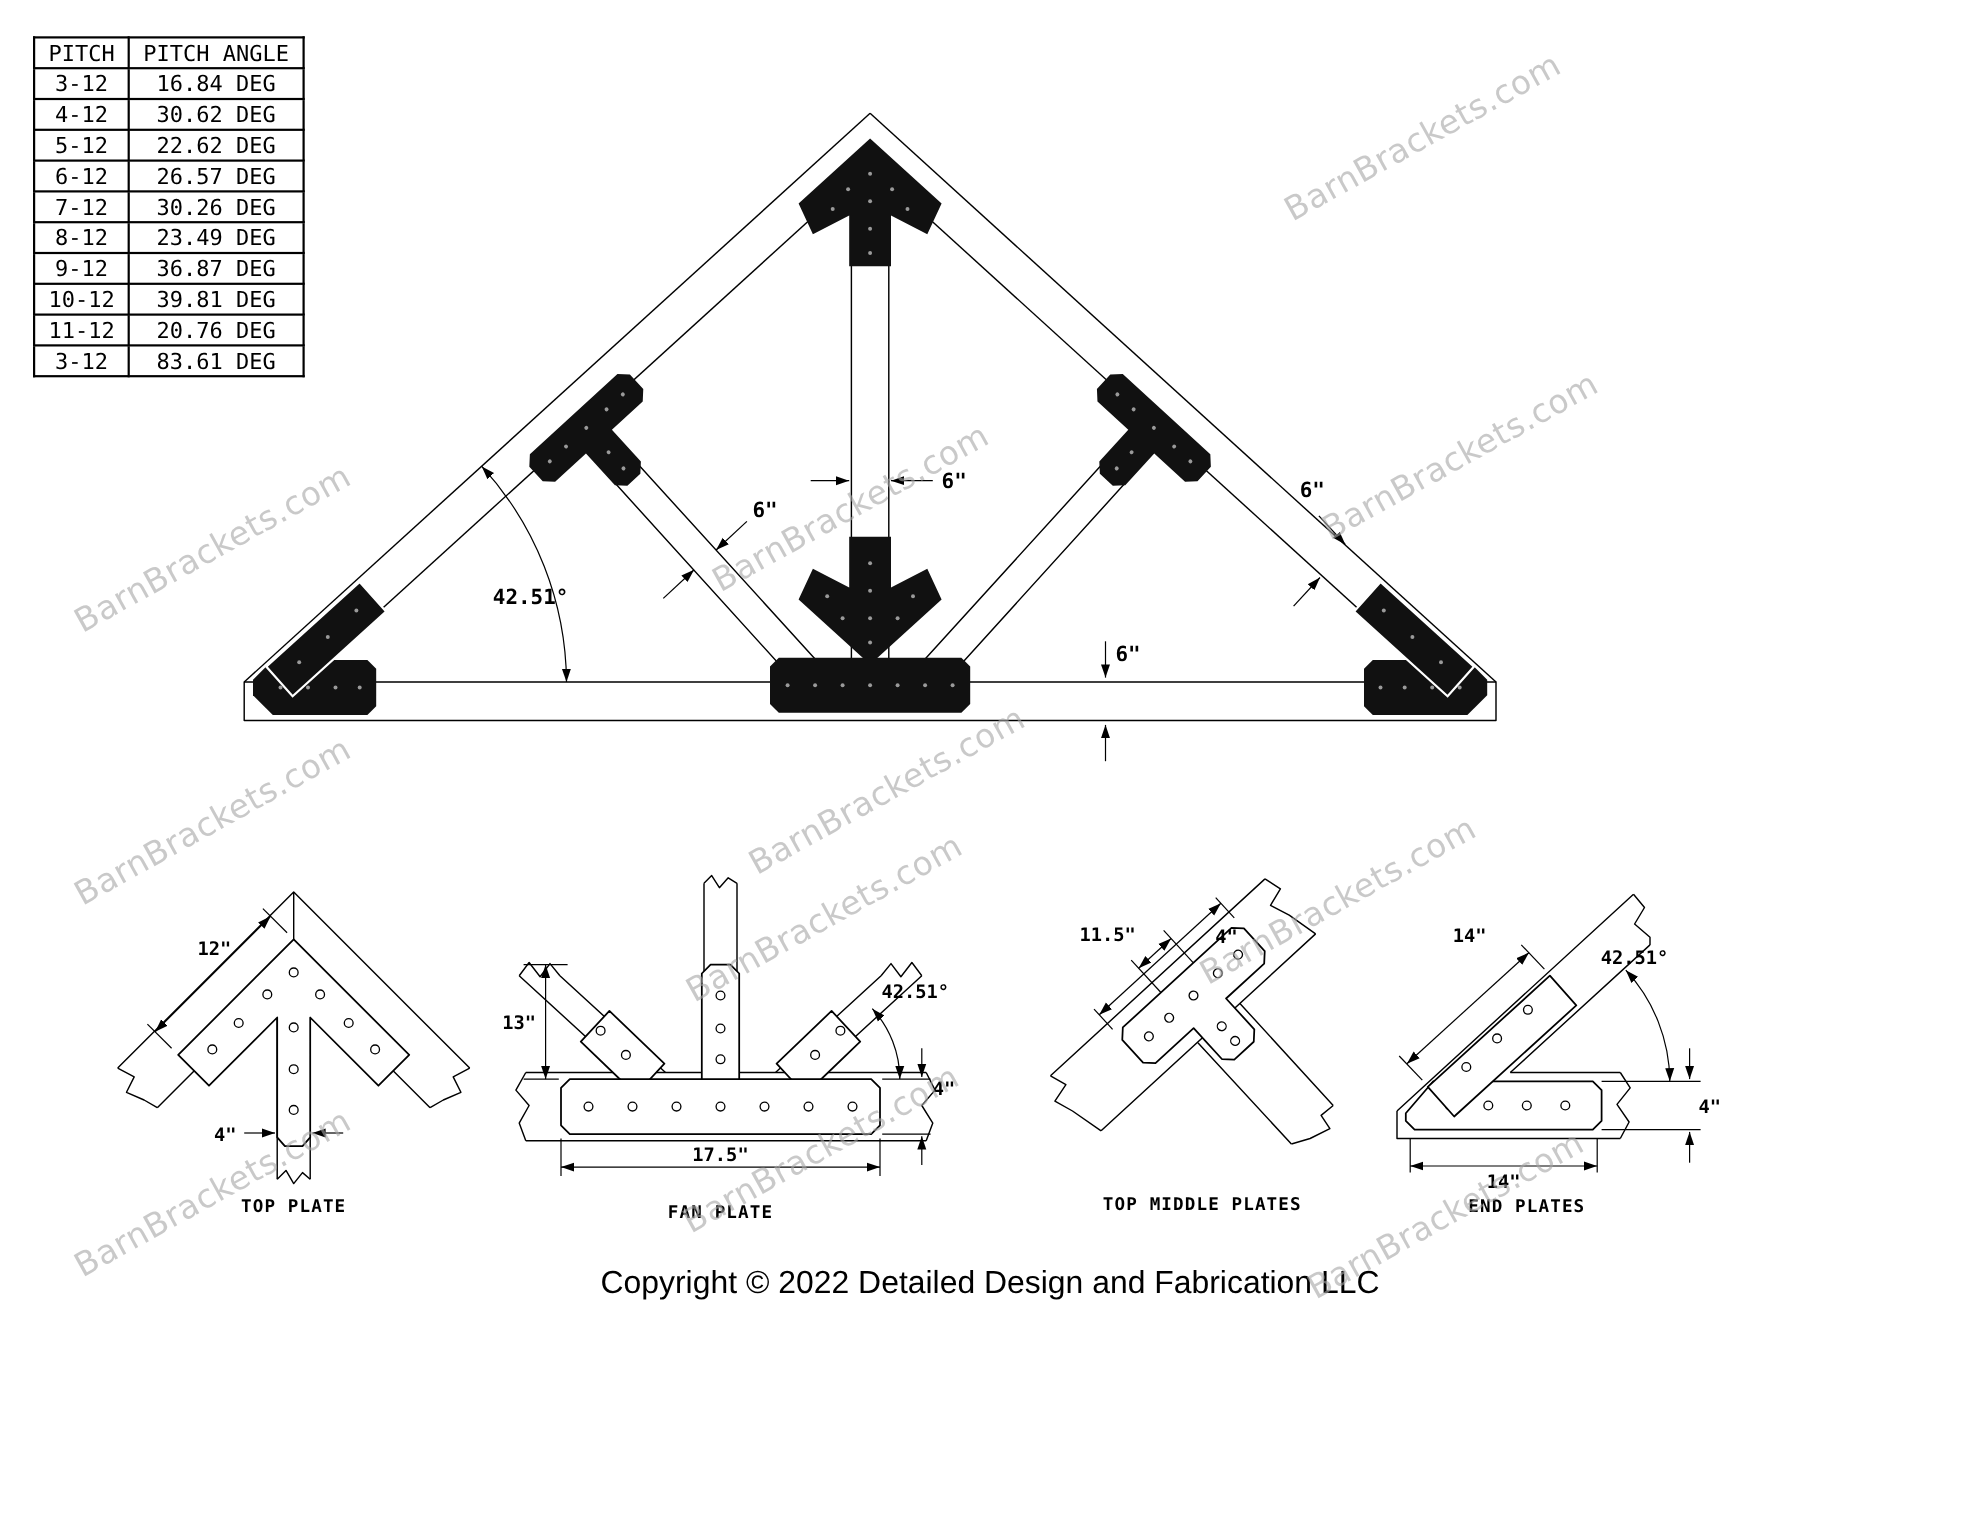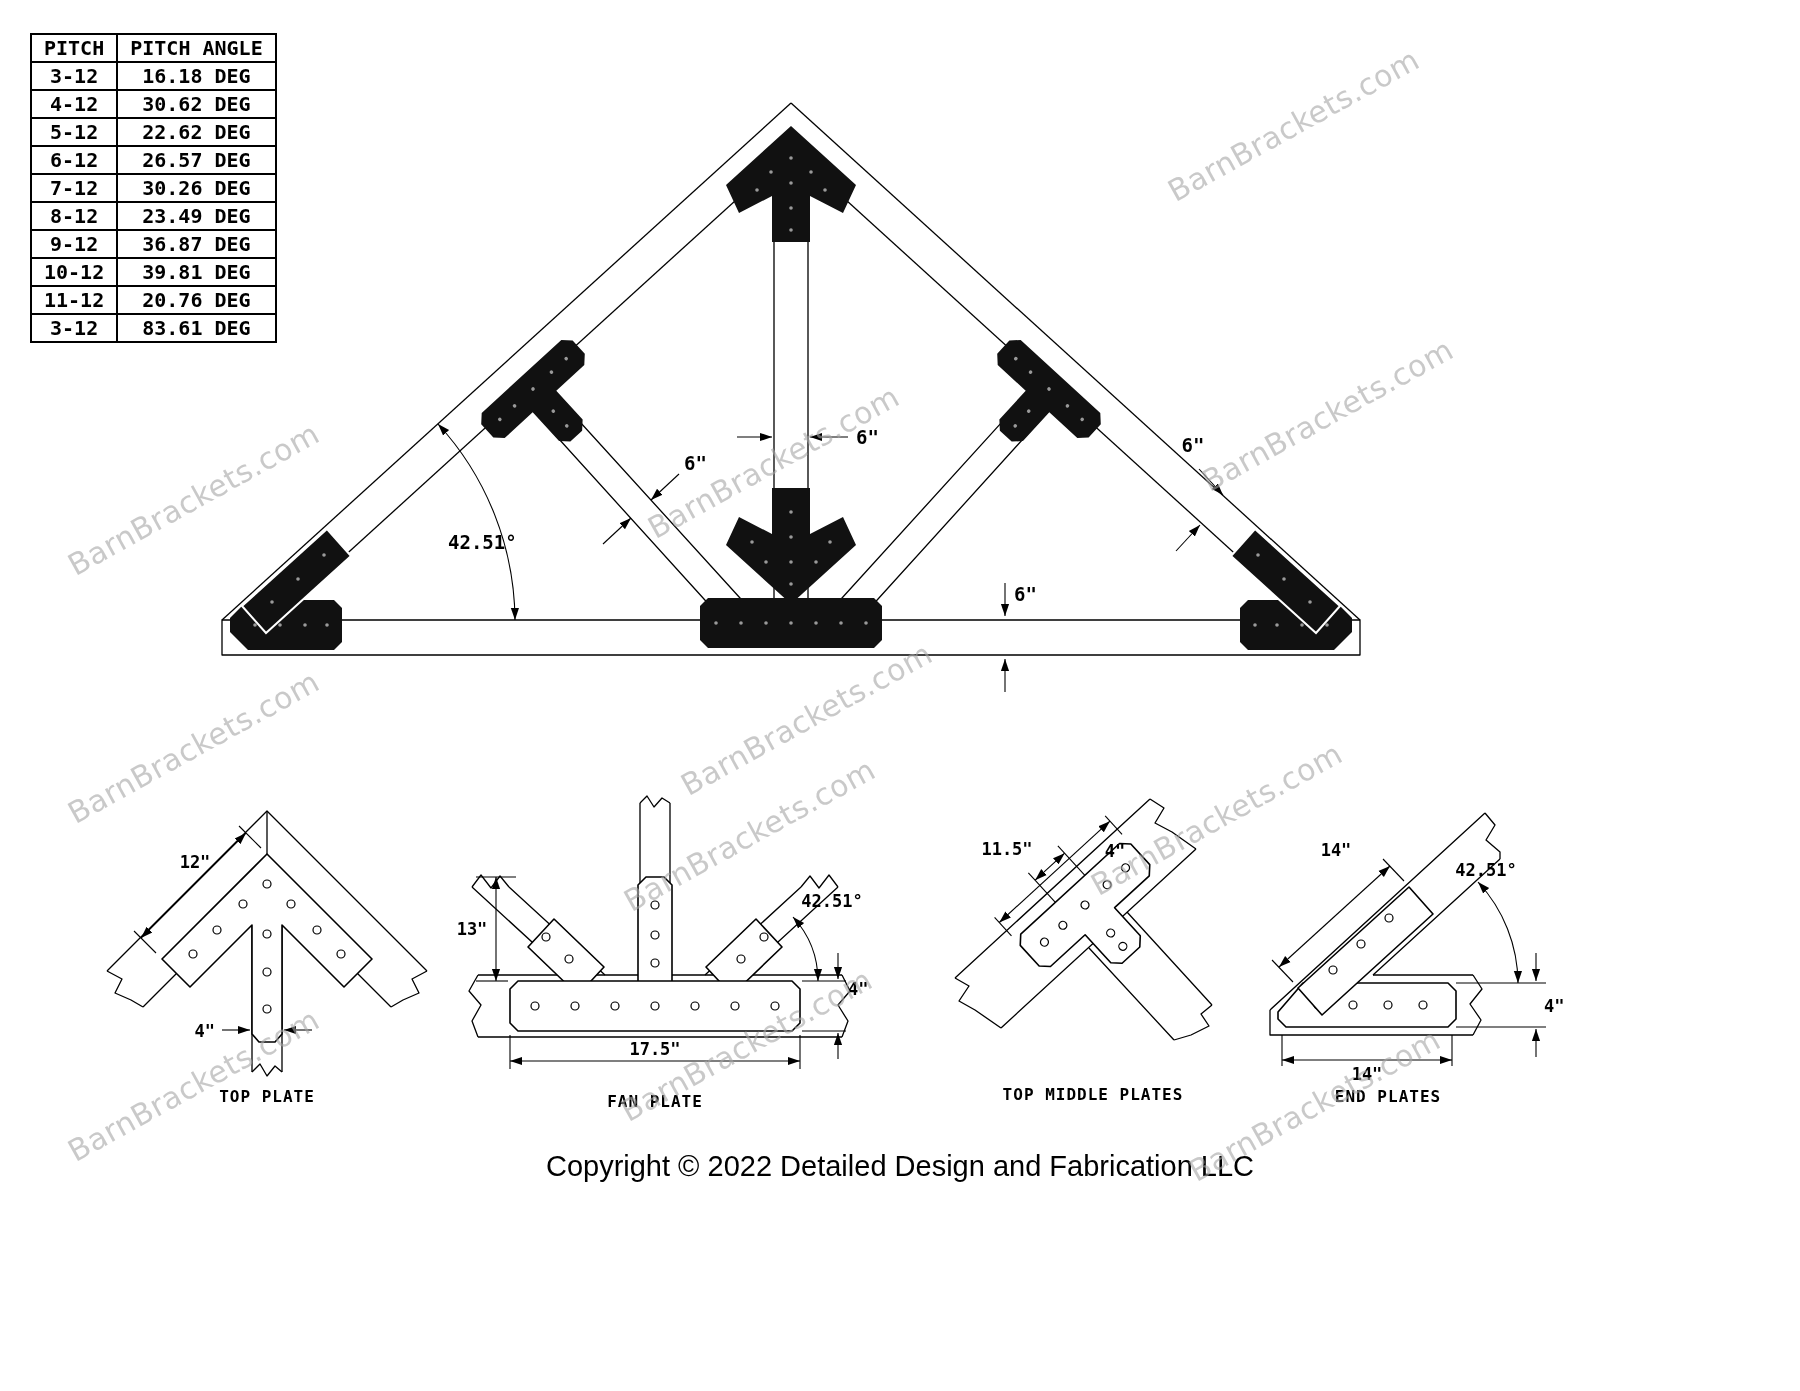--- a/index.html
+++ b/index.html
@@ -1,20 +1,20 @@
 <!DOCTYPE html>
 <html><head>
 <meta charset="utf-8">
 <style>
   *{margin:0;padding:0;box-sizing:border-box}
   html,body{background:#fff}
   body{width:1800px;height:1391px;position:relative;font-family:"DejaVu Sans Mono",monospace;overflow:hidden}
   .canvas{position:absolute;inset:0;background:#fff}
   .pitch-table{position:absolute;left:30px;top:33px;border-collapse:collapse;z-index:3;background:#fff}
-  .pitch-table th,.pitch-table td{border:2px solid #000;font-weight:bold;color:#000;text-align:center;
+  .pitch-table th,.pitch-table td{border:2px solid #000;font-weight:normal;color:#000;text-align:center;
     padding:0 12px;font-size:20px;line-height:26px;font-family:"DejaVu Sans Mono",monospace;white-space:nowrap}
   svg{position:absolute;z-index:2;overflow:visible}
   svg text{font-family:"DejaVu Sans Mono",monospace;fill:#000;font-weight:bold}
   .dim{font-size:19px}
   .dimsm{font-size:17px}
   .detail-title{font-size:16px;letter-spacing:1px}
   .ln{stroke:#000;stroke-width:1.3;fill:none;stroke-linejoin:round}
   .dimln{stroke:#000;stroke-width:1.1;fill:none}
   .plate{fill:#fff;stroke:#000;stroke-width:1.6;stroke-linejoin:round}
   .bracket{fill:#111;stroke:none}
@@ -34,21 +34,21 @@
   <table class="pitch-table">
     <thead>
       <tr>
         <th>PITCH</th>
         <th>PITCH ANGLE</th>
       </tr>
     </thead>
     <tbody>
       <tr>
           <td>3-12</td>
-          <td>16.18 DEG</td>
+          <td>16.84 DEG</td>
         </tr>
       <tr>
           <td>4-12</td>
           <td>30.62 DEG</td>
         </tr>
       <tr>
           <td>5-12</td>
           <td>22.62 DEG</td>
         </tr>
       <tr>

